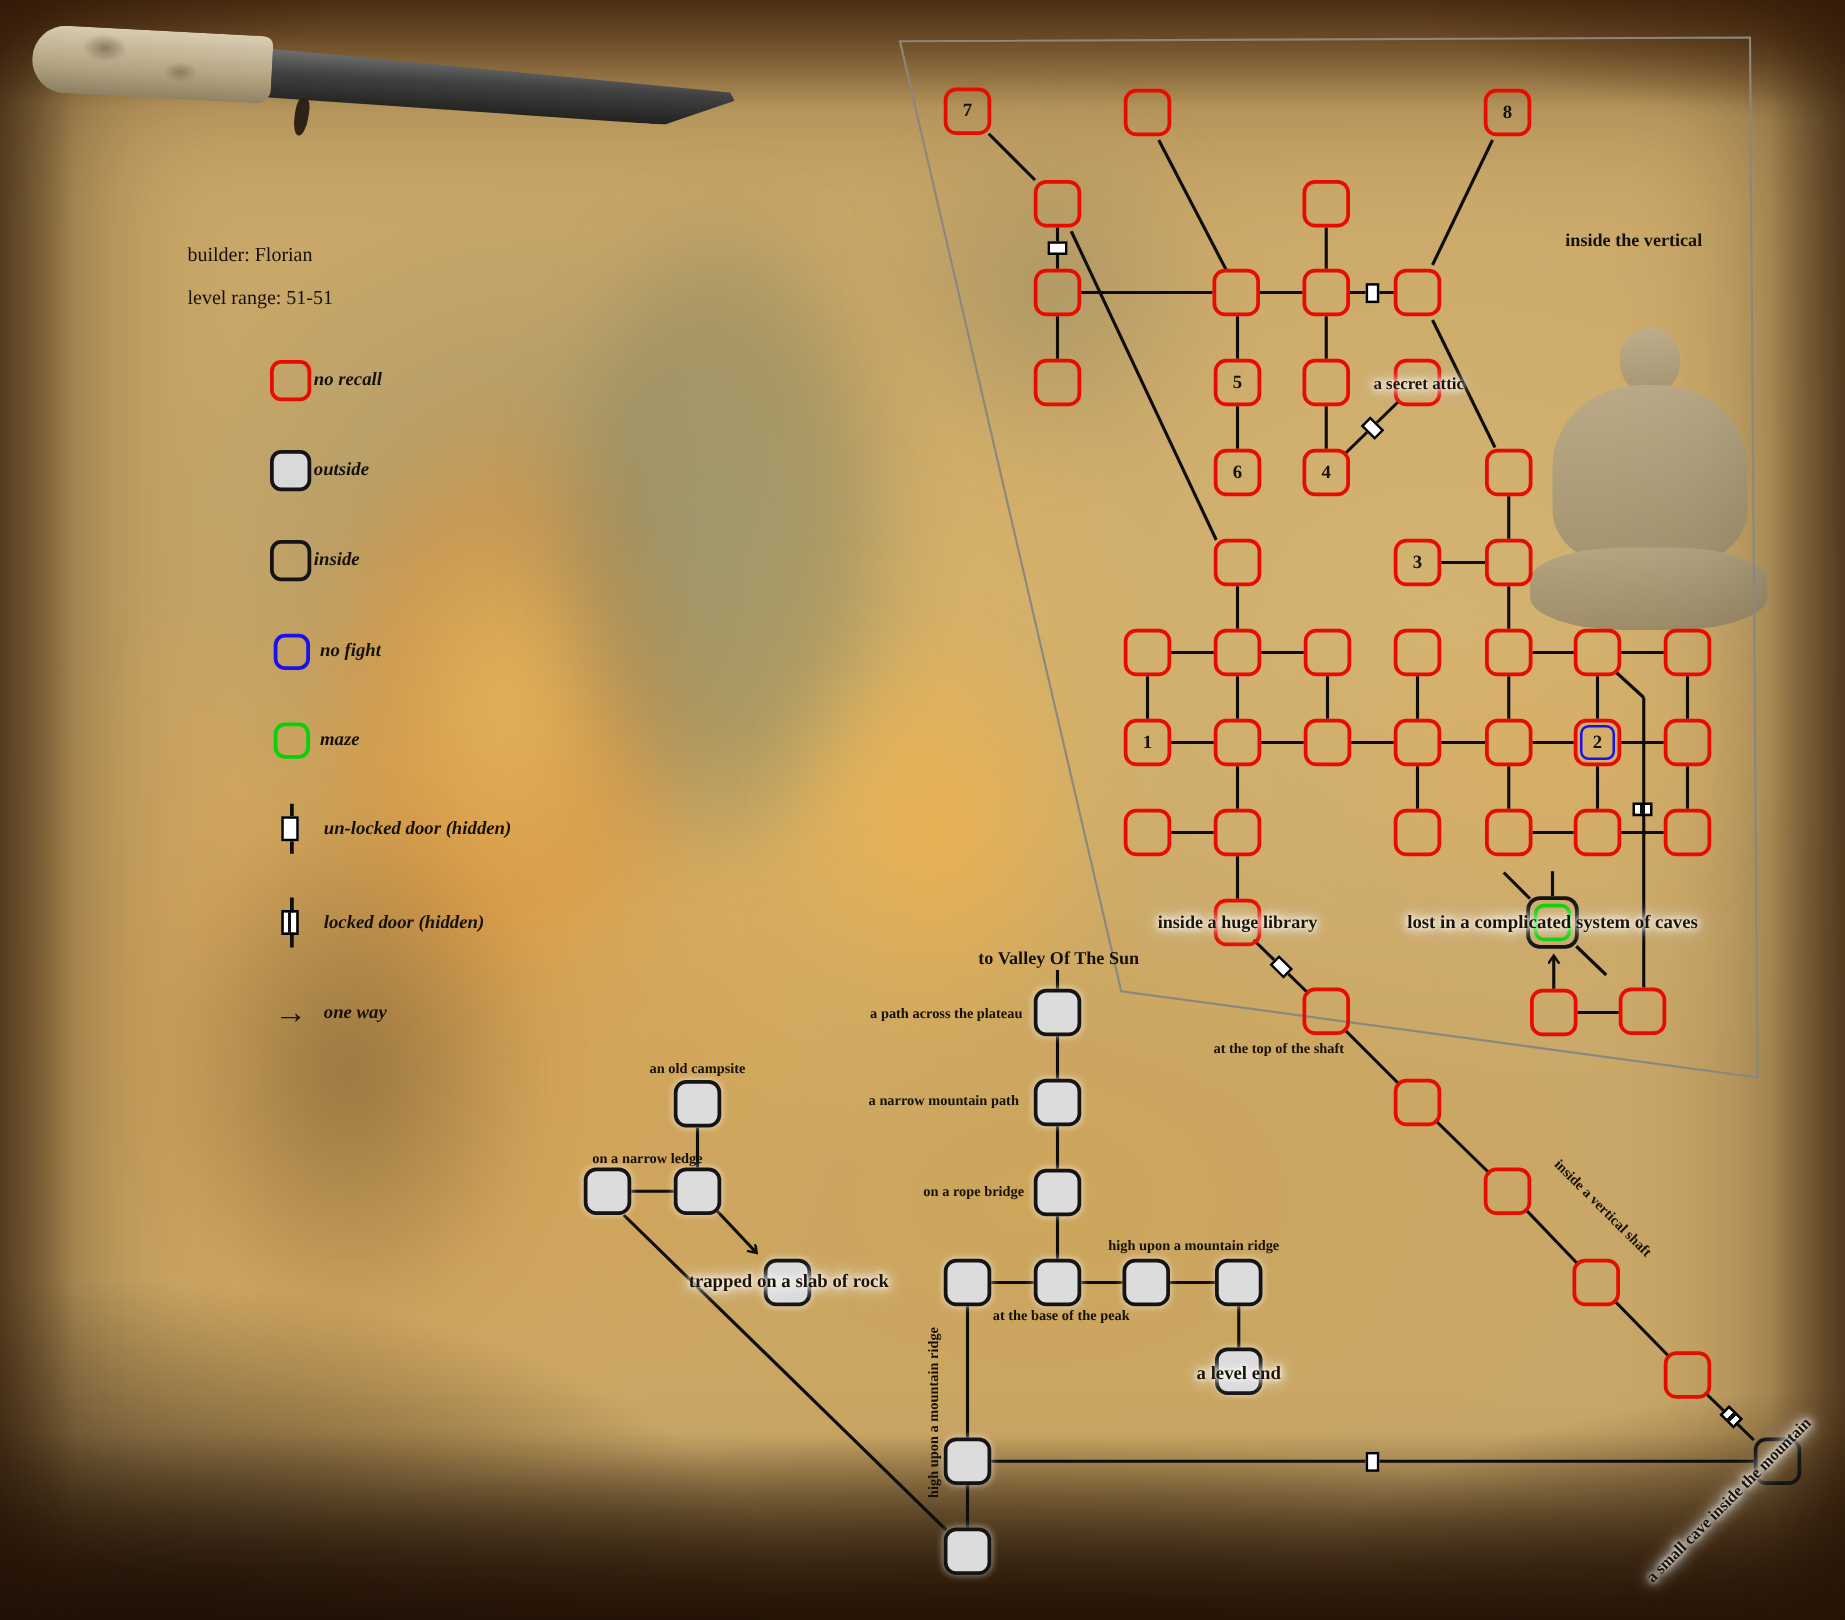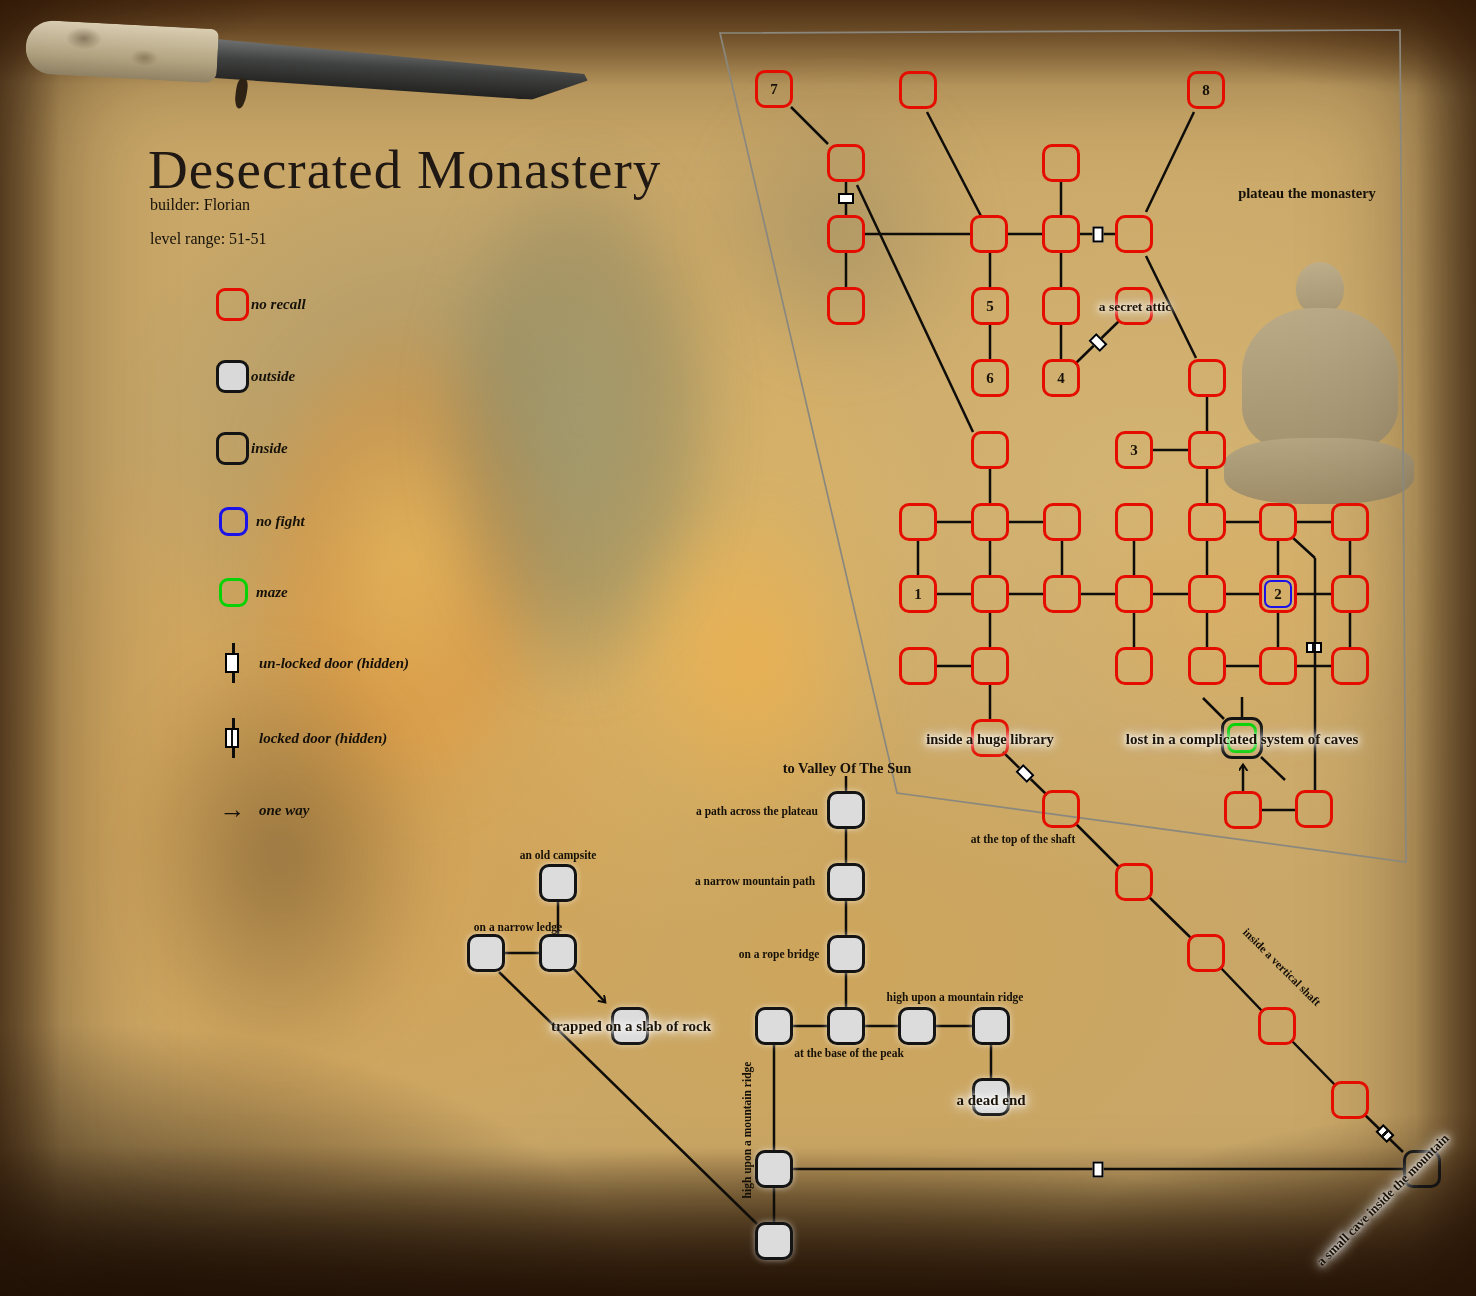--- a/index.html
+++ b/index.html
@@ -104,21 +104,20 @@
     <div class="handle"></div>
     <div class="drip"></div>
   </div>
 
   <div id="buddha">
     <div class="head"></div>
     <div class="body"></div>
     <div class="base"></div>
   </div>
 
-  <div id="title">Desecrated Monastery</div>
   <div id="builder">builder: Florian</div>
   <div id="levelrange">level range: 51-51</div>
 
   <div id="legend">
     <div class="lrow" style="top:288px">
       <span class="lbox b32"></span>
       <span class="llabel">no recall</span>
     </div>
     <div class="lrow" style="top:360px">
       <span class="lbox b32 outside"></span>
@@ -323,32 +322,32 @@
   <div id="doors">
       <div class="door" style="left: 838px; top: 192.5px; transform: rotate(0deg);"></div>
       <div class="door" style="left: 1090px; top: 228.5px; transform: rotate(90deg);"></div>
       <div class="door" style="left: 1090px; top: 336.5px; transform: rotate(45deg);"></div>
       <div class="door locked" style="left: 1306px; top: 641.5px; transform: rotate(0deg);"></div>
       <div class="door" style="left: 1017px; top: 767.5px; transform: rotate(45deg);"></div>
       <div class="door locked" style="left: 1377px; top: 1127.5px; transform: rotate(45deg);"></div>
       <div class="door" style="left: 1090px; top: 1163.5px; transform: rotate(90deg);"></div>
     </div>
   <div id="labels">
-      <div class="mlabel" style="left: 1307px; top: 193px; font-size: 14.5px;">plateau the monastery</div>
+      <div class="mlabel" style="left: 1307px; top: 193px; font-size: 14.5px;">inside the vertical</div>
       <div class="mlabel glow" style="left: 1135px; top: 307px; font-size: 13.5px;">a secret attic</div>
       <div class="mlabel glow" style="left: 990px; top: 739px; font-size: 14.5px;">inside a huge library</div>
       <div class="mlabel glow" style="left: 1242px; top: 739px; font-size: 15px;">lost in a complicated system of caves</div>
       <div class="mlabel" style="left: 1023px; top: 839px; font-size: 11.5px;">at the top of the shaft</div>
       <div class="mlabel" style="left: 1282px; top: 967px; font-size: 11.5px; transform: translate(-50%, -50%) rotate(45deg);">inside a vertical shaft</div>
       <div class="mlabel glow" style="left: 1383px; top: 1200px; font-size: 13px; transform: translate(-50%, -50%) rotate(-45deg);">a small cave inside the mountain</div>
       <div class="mlabel" style="left: 847px; top: 768px; font-size: 14.5px;">to Valley Of The Sun</div>
       <div class="mlabel" style="left: 757px; top: 811px; font-size: 11.5px;">a path across the plateau</div>
       <div class="mlabel" style="left: 755px; top: 881px; font-size: 11.5px;">a narrow mountain path</div>
       <div class="mlabel" style="left: 779px; top: 954px; font-size: 11.5px;">on a rope bridge</div>
       <div class="mlabel" style="left: 955px; top: 997px; font-size: 11.5px;">high upon a mountain ridge</div>
       <div class="mlabel" style="left: 849px; top: 1053px; font-size: 11.5px;">at the base of the peak</div>
-      <div class="mlabel glow" style="left: 991px; top: 1100px; font-size: 15px;">a dead end</div>
+      <div class="mlabel glow" style="left: 991px; top: 1100px; font-size: 15px;">a level end</div>
       <div class="mlabel glow" style="left: 631px; top: 1026px; font-size: 15px;">trapped on a slab of rock</div>
       <div class="mlabel" style="left: 558px; top: 855px; font-size: 11.5px;">an old campsite</div>
       <div class="mlabel" style="left: 518px; top: 927px; font-size: 11.5px;">on a narrow ledge</div>
       <div class="mlabel" style="left: 747px; top: 1130px; font-size: 11.5px; transform: translate(-50%, -50%) rotate(-90deg);">high upon a mountain ridge</div>
     </div>
 </div>
 
 </body></html>

